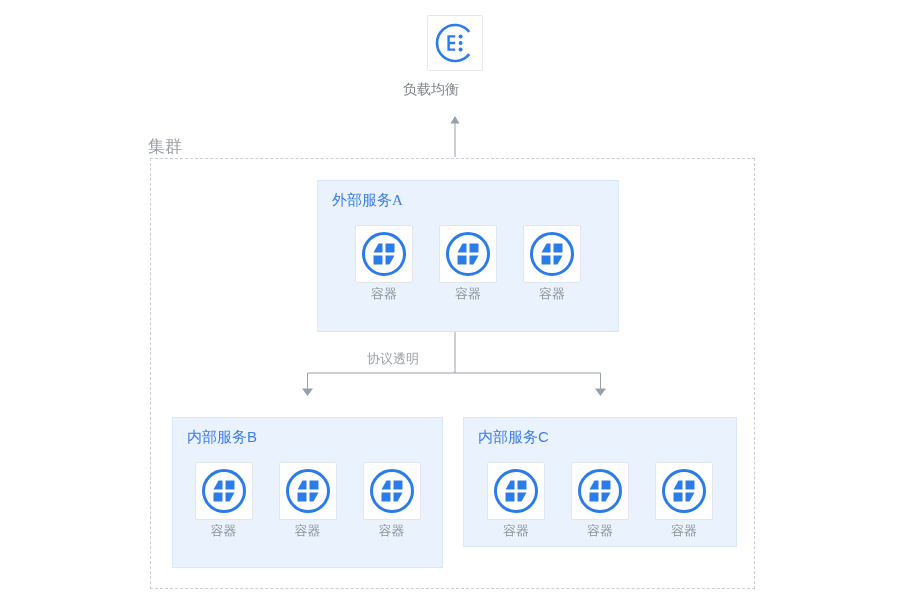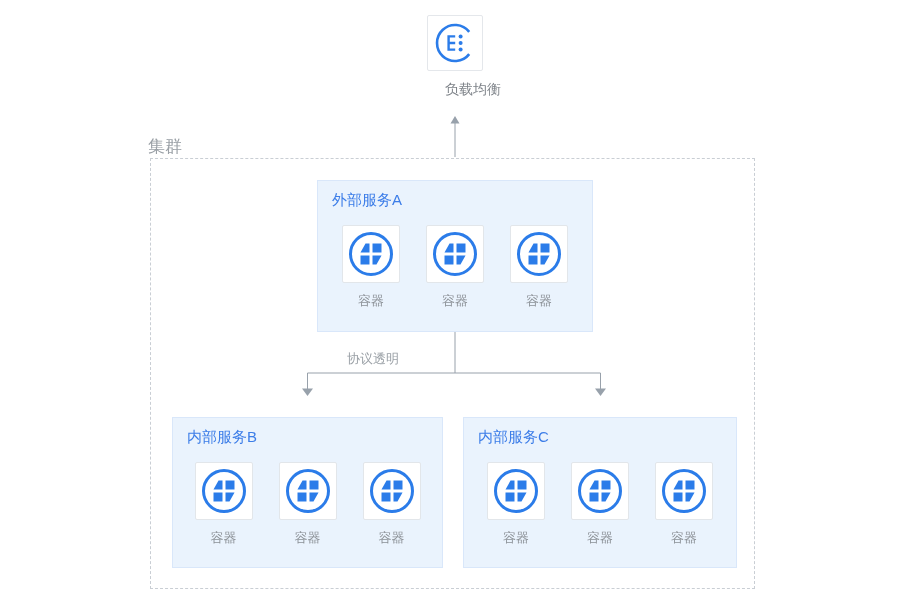--- a/index.html
+++ b/index.html
@@ -16,23 +16,23 @@
     position: absolute;
     left: 427px; top: 15px;
     width: 56px; height: 56px;
     background: #ffffff;
     border: 1px solid #e4e7eb;
     border-radius: 2px;
     display: flex; align-items: center; justify-content: center;
   }
   .lb-label {
     position: absolute;
-    left: 381px; top: 81px;
+    left: 403px; top: 81px;
     width: 120px;
-    text-align: right;
+    text-align: left;
     font-size: 14px;
     color: #7e8389;
   }
   
   .cluster-label {
     position: absolute;
     left: 148px; top: 135px;
     font-size: 17px;
     color: #9aa0a6;
   }
@@ -41,23 +41,23 @@
     left: 150px; top: 158px;
     width: 605px; height: 431px;
     border: 1px dashed #c9ced4;
   }
   
   .service-box {
     position: absolute;
     background: #eaf3fd;
     border: 1px solid #d9e7fa;
   }
-  .service-a { left: 317px; top: 180px; width: 276px; height: 152px; }
+  .service-a { left: 317px; top: 180px; width: 302px; height: 152px; font-family: Liberation Serif, serif; }
   .service-b { left: 172px; top: 417px; width: 271px; height: 151px; padding-left: 24px; }
-  .service-c { left: 463px; top: 417px; width: 274px; height: 151px; text-align: right; }
+  .service-c { left: 463px; top: 417px; width: 274px; height: 130px; text-align: right; }
   .service-title {
     position: absolute;
     left: 14px; top: 10px;
     font-size: 15px;
     color: #3c7de8;
   }
   .cards-row {
     position: absolute;
     left: 0; right: 0; top: 44px;
     display: flex;
@@ -66,34 +66,34 @@
   }
   .container-item { display: flex; flex-direction: column; align-items: center; }
   .container-card {
     width: 58px; height: 58px;
     background: #ffffff;
     border: 1px solid #e2e6ea;
     border-radius: 2px;
     display: flex; align-items: center; justify-content: center;
   }
   .container-label {
-    margin-top: 9px;
+    margin-top: 2px;
     font-size: 13px;
     color: #8b9096;
   }
   
   .connectors {
     position: absolute;
     left: 0; top: 0;
     width: 916px; height: 611px;
     pointer-events: none;
   }
   .protocol-label {
     position: absolute;
-    left: 347px; top: 350px;
+    left: 367px; top: 350px;
     font-size: 13px;
     color: #9aa0a6;
   }
   .hidden-defs { position: absolute; width: 0; height: 0; overflow: hidden; }
 </style>
 </head>
 <body>
 
 <svg class="hidden-defs" aria-hidden="true">
   <defs>

